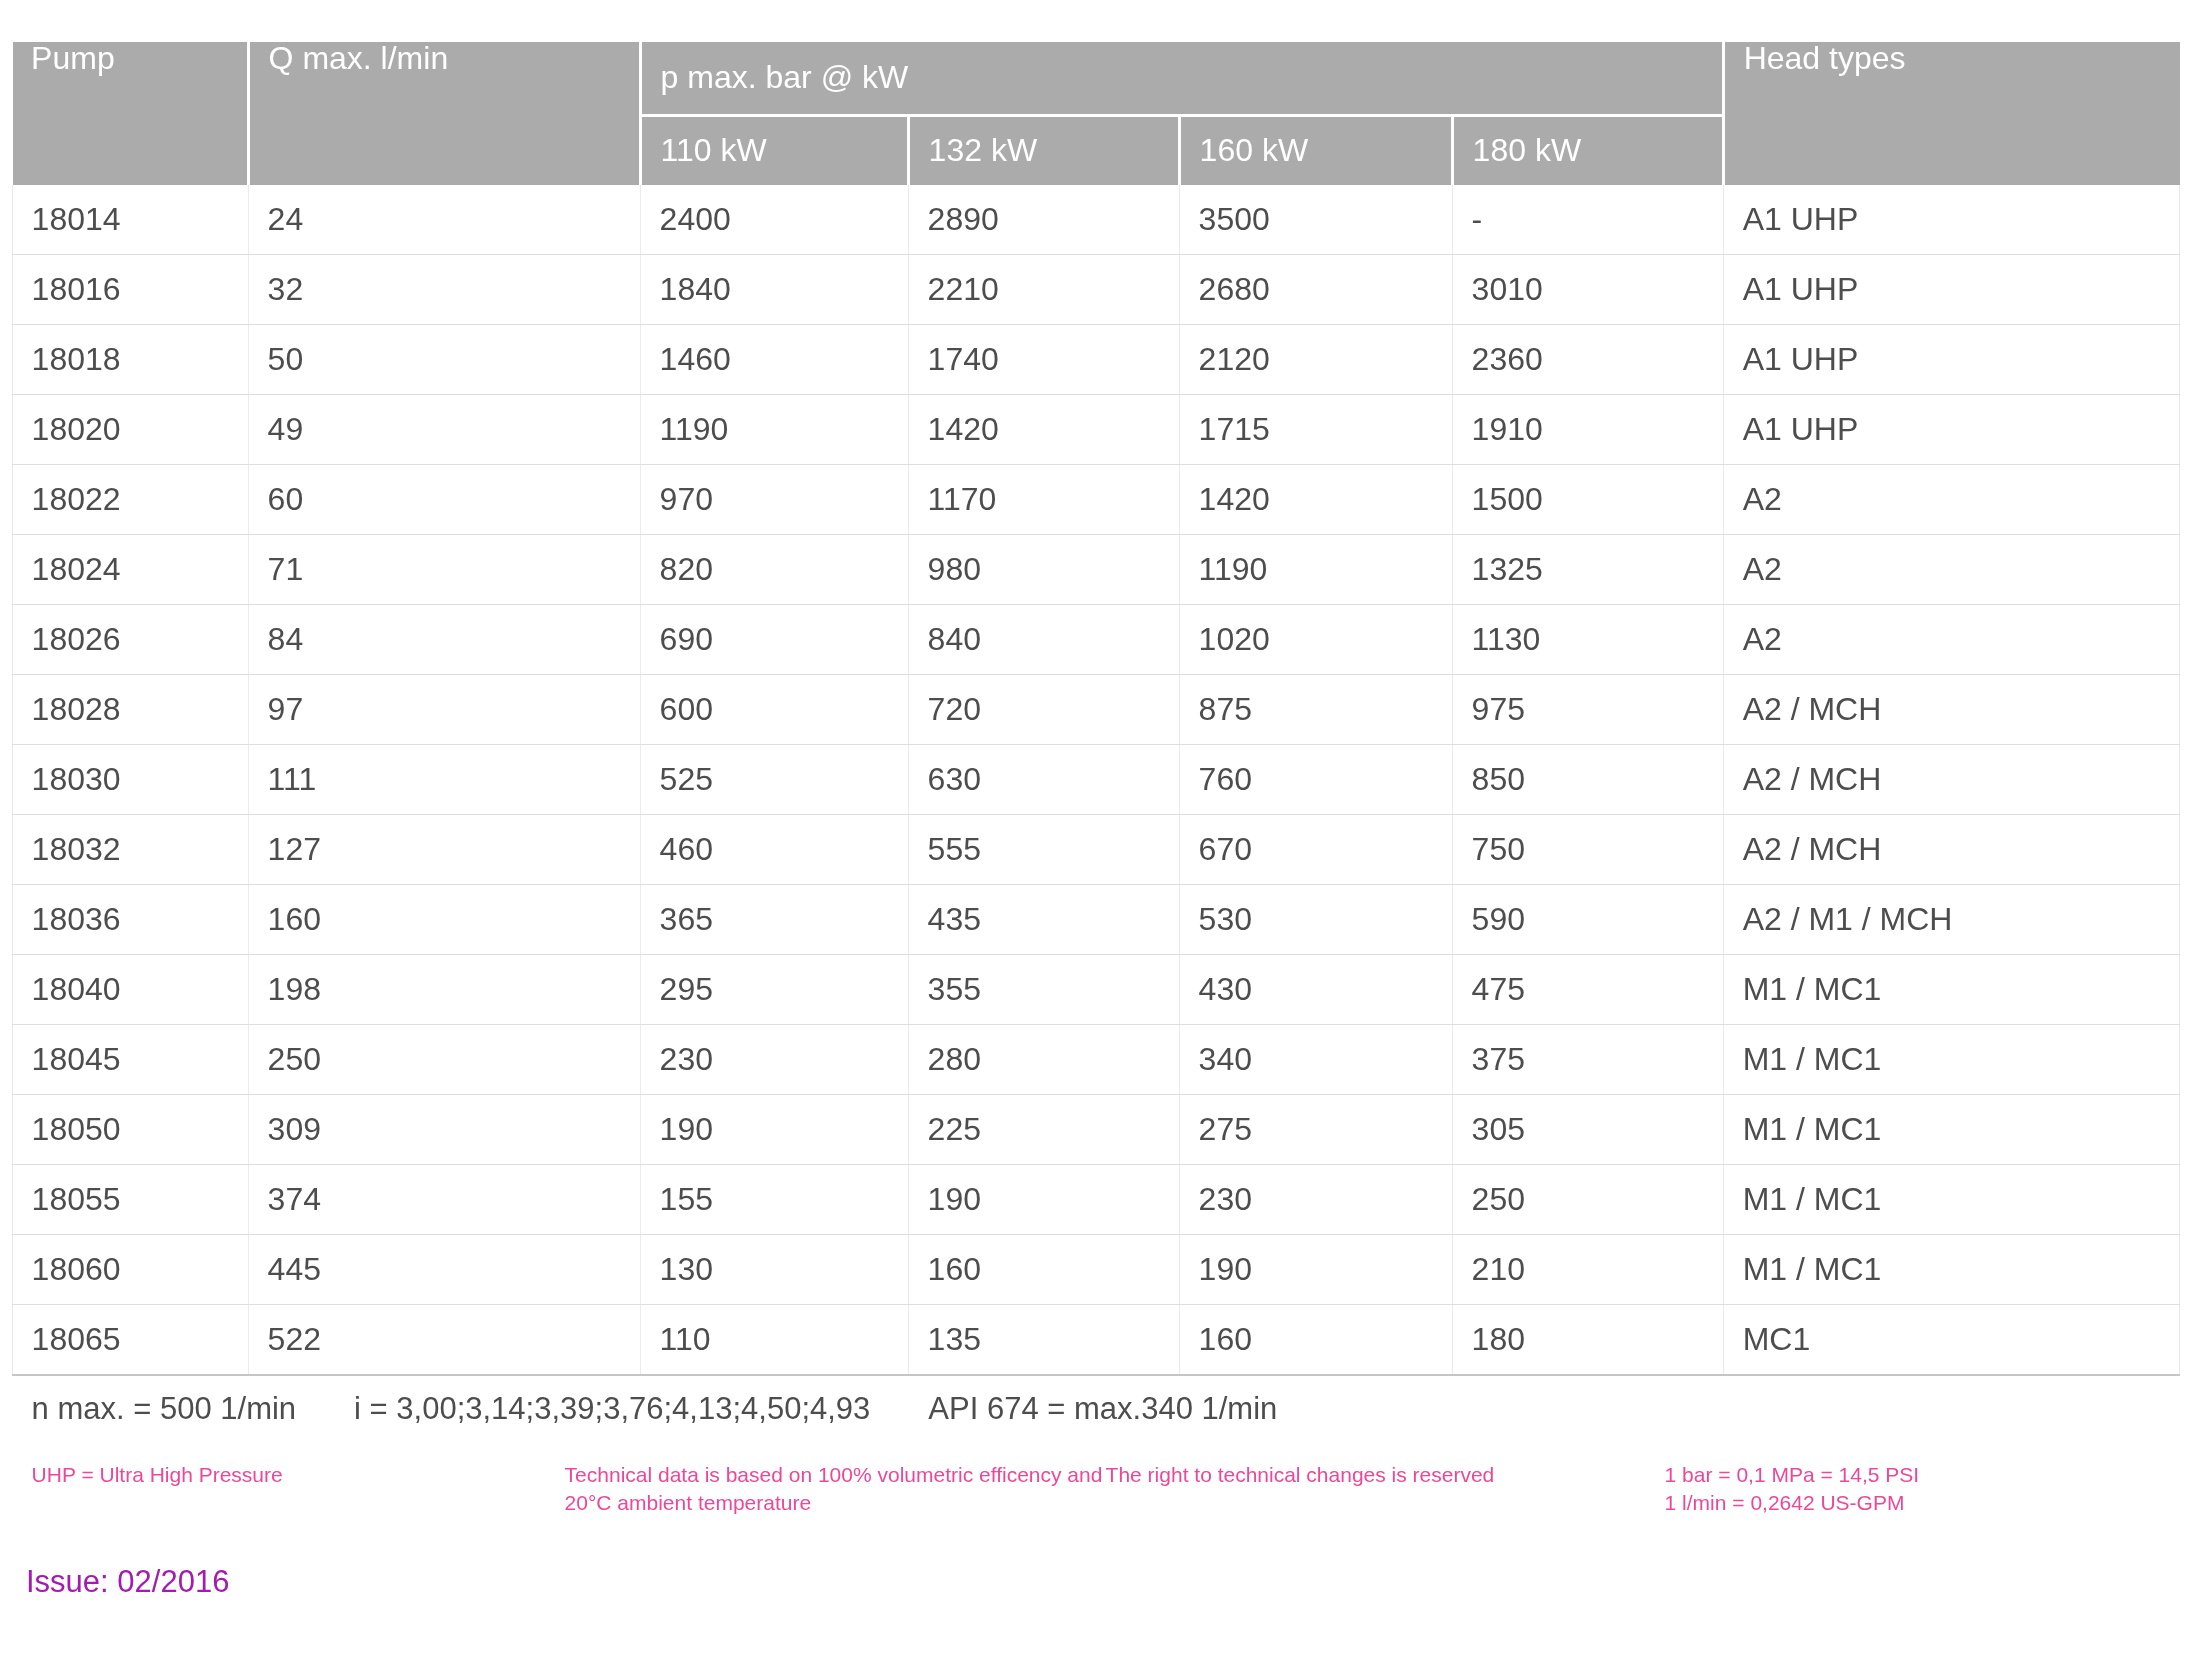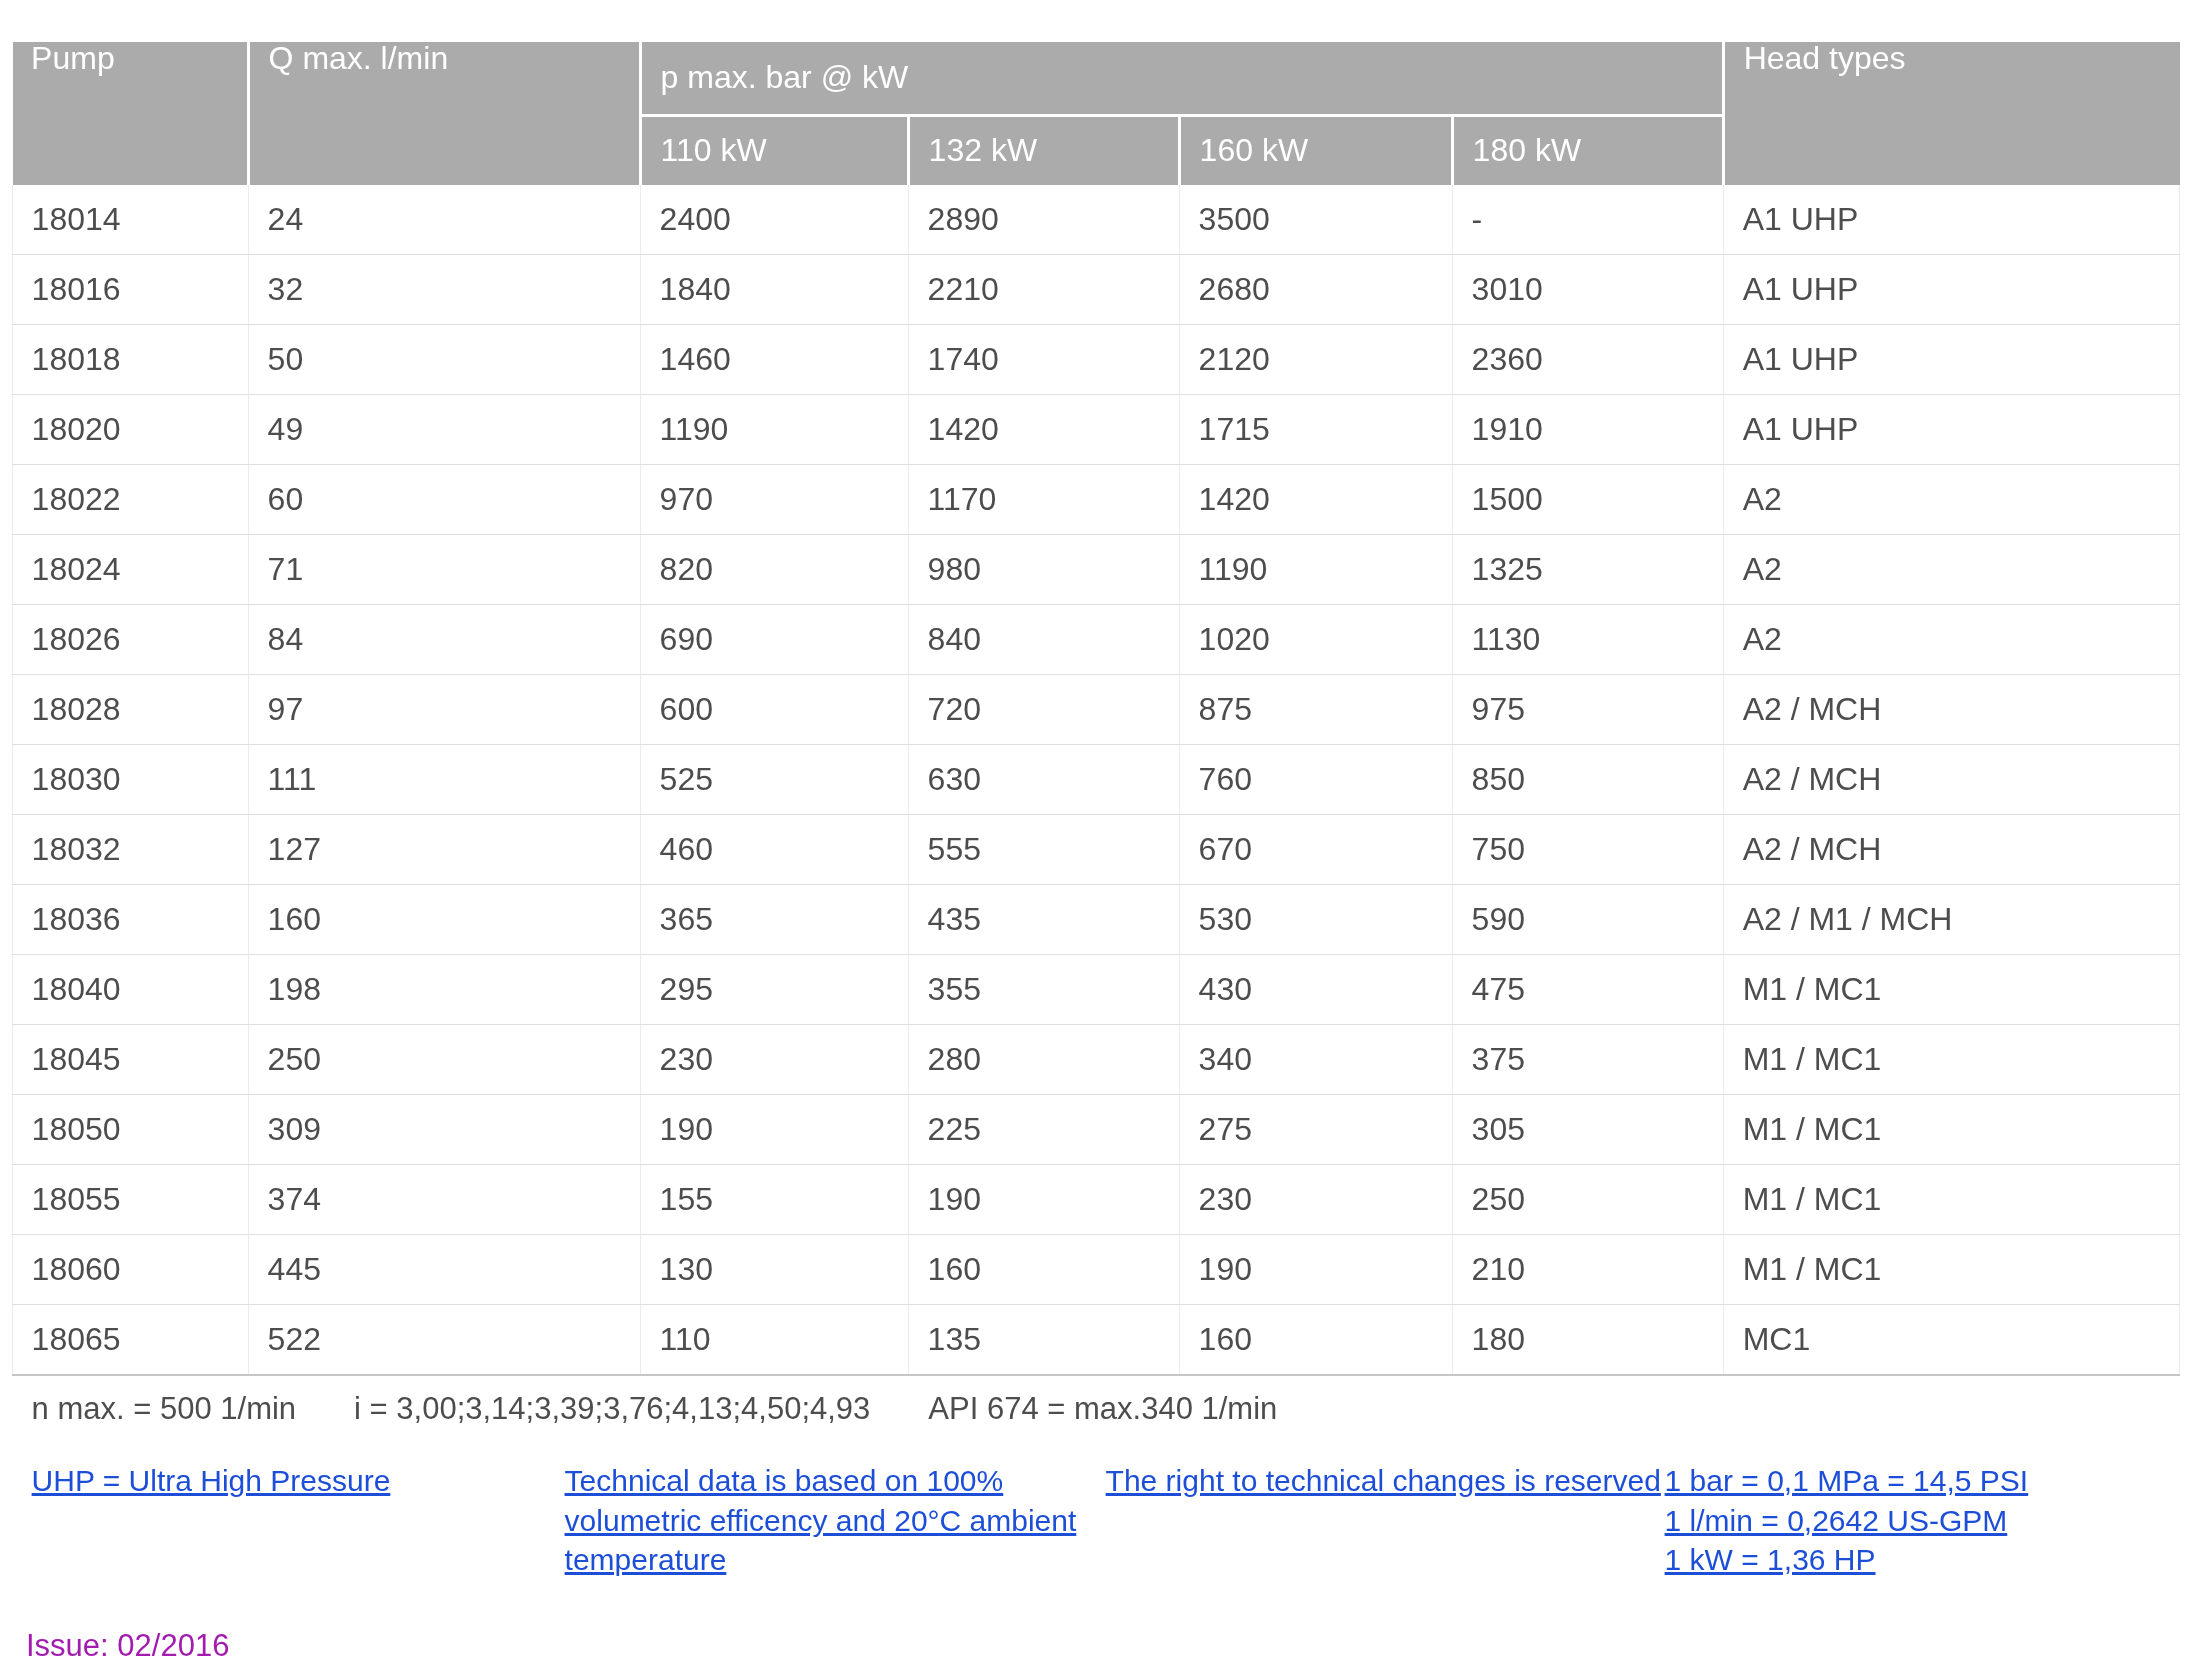--- a/index.html
+++ b/index.html
@@ -65,24 +65,23 @@
     margin: 15px 0 0 19.6px;
     font-size: 31px;
     color: #4d4d4d;
   }
   .footnote .seg { margin-right: 58px; }
   .footnote .seg:last-child { margin-right: 15px; }
 
   .footer-cols {
     display: flex;
     margin: 34px 0 0 19.6px;
-    font-size: 30px;
+    font-size: 21px;
     line-height: 1.32;
-    color: #1d4ed8;
-    text-decoration: underline;
+    color: #ec4899;
   }
   .fcol-uhp      { width: 533px; }
   .fcol-tech     { width: 541px; }
   .fcol-rights   { width: 559px; white-space: nowrap; }
   .fcol-conv     { }
 
   .issue {
     margin: 48px 0 0 14px;
     font-size: 31px;
     color: #a21caf;
@@ -278,20 +277,19 @@
     <span class="seg">n max. = 500 1/min</span><span class="seg">i = 3,00;3,14;3,39;3,76;4,13;4,50;4,93</span><span class="seg">API 674 = max.340 1/min</span>
   </div>
 
   <div class="footer-cols">
     <div class="fcol-uhp">UHP = Ultra High Pressure</div>
     <div class="fcol-tech">Technical data is based on 100% volumetric efficency and 20°C ambient temperature</div>
     <div class="fcol-rights">The right to technical changes is reserved</div>
     <div class="fcol-conv">
       <div>1 bar = 0,1 MPa = 14,5 PSI</div>
       <div>1 l/min = 0,2642 US-GPM</div>
-      <div>1 kW = 1,36 HP</div>
     </div>
   </div>
 
   <div class="issue">Issue: 02/2016</div>
 
 </div>
 
 
 </body></html>

